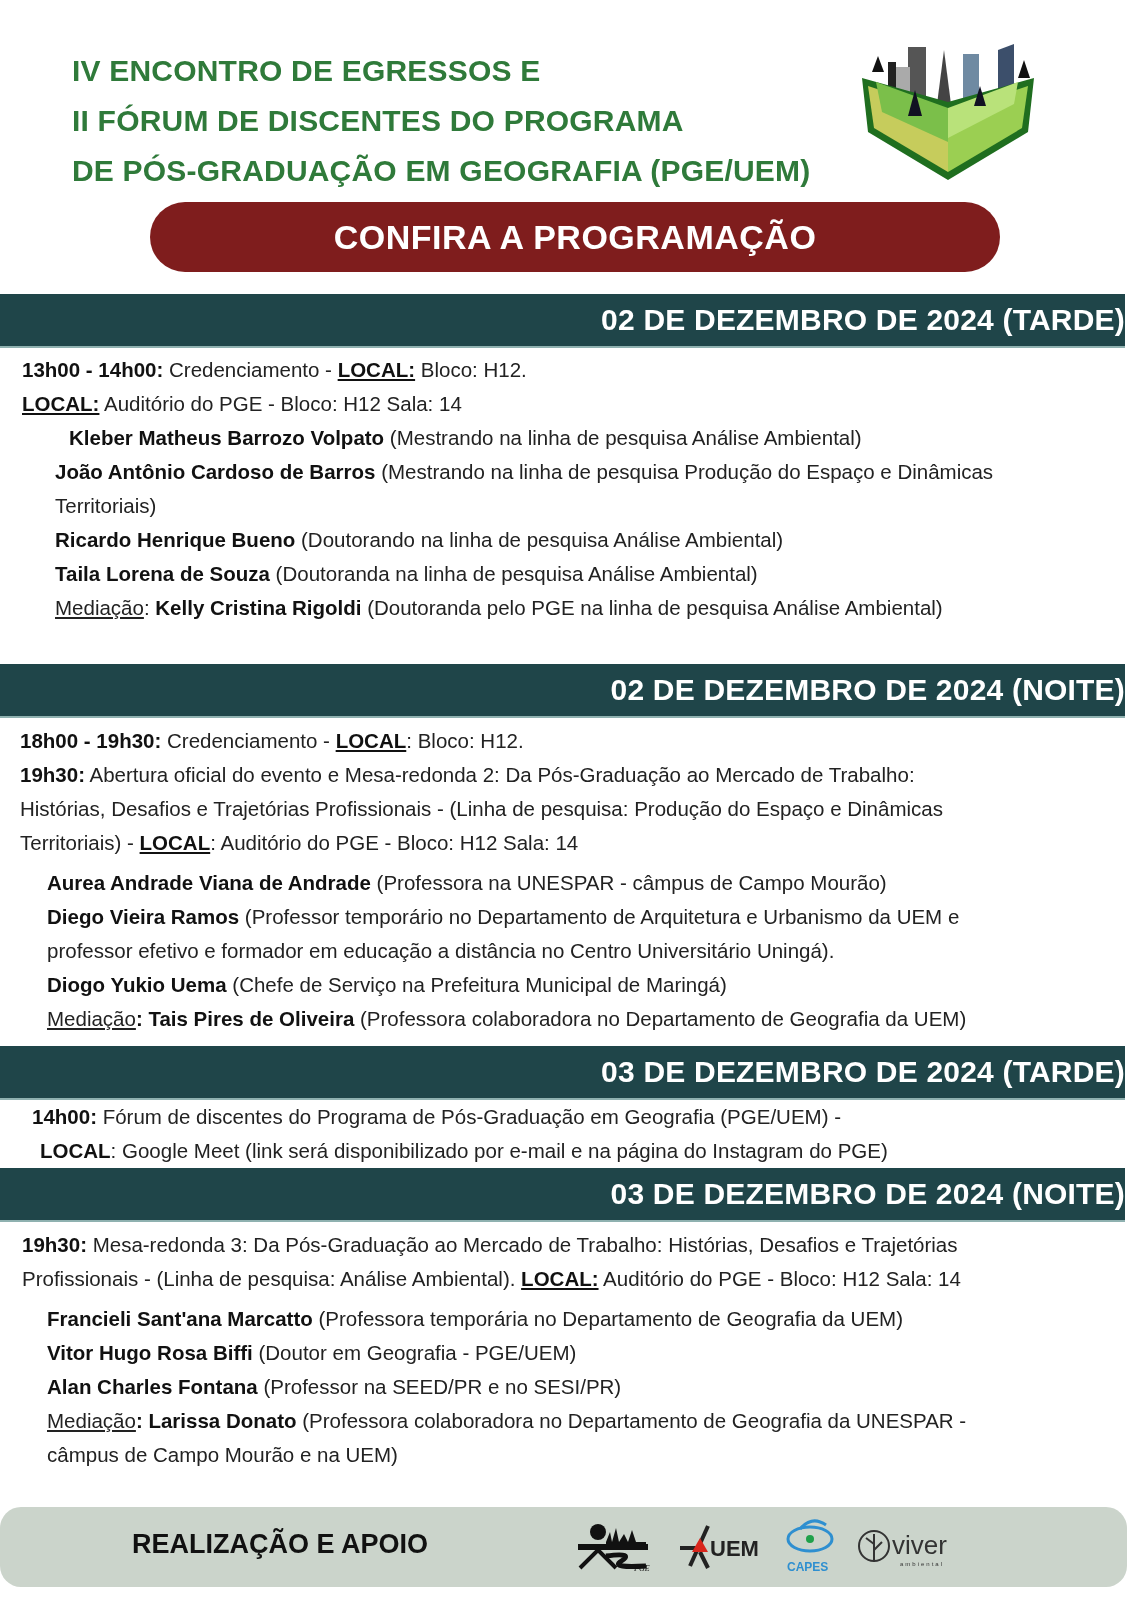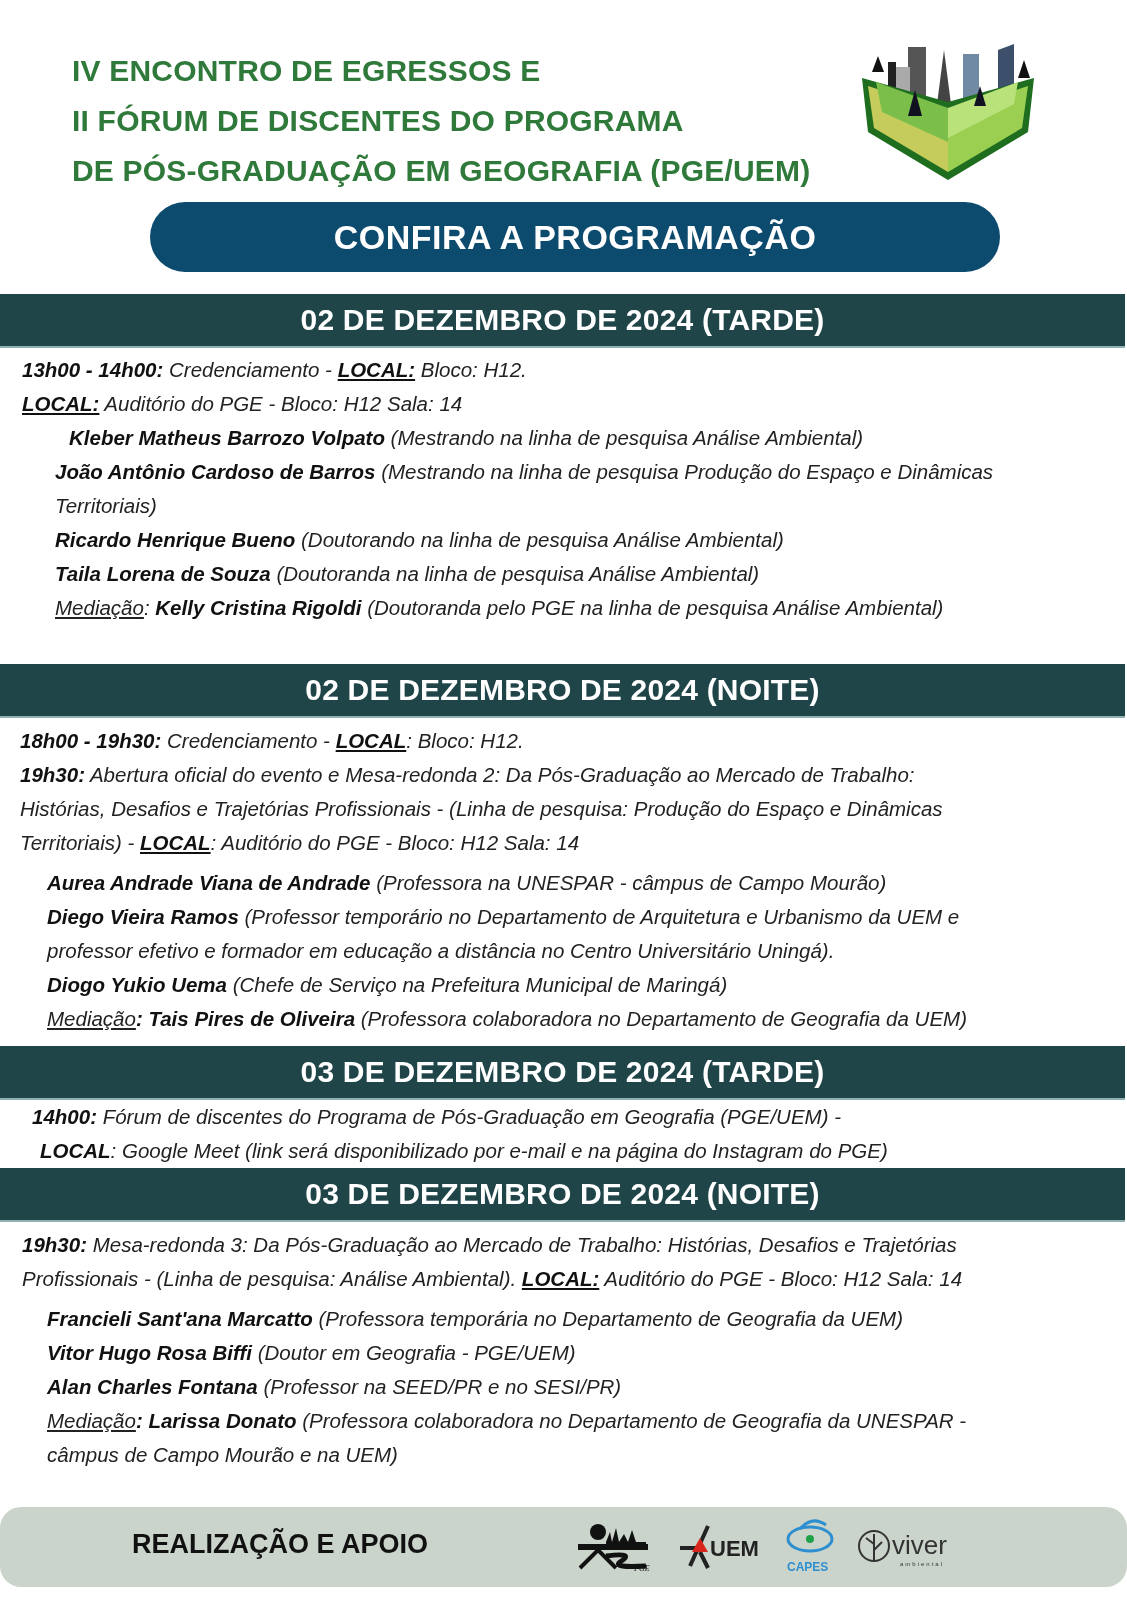--- a/index.html
+++ b/index.html
@@ -4,28 +4,28 @@
 <style>
   * { box-sizing: border-box; margin: 0; padding: 0; }
   html, body { width: 1127px; height: 1600px; background: #ffffff; overflow: hidden; }
   body { position: relative; font-family: "Liberation Sans", "DejaVu Sans", sans-serif; color: #1a1a1a; }
 
   .title-block { position: absolute; left: 72px; top: 46px; width: 780px; }
   .title-line { font-family: "Liberation Sans", sans-serif; font-weight: 700; color: #2f7a3a; font-size: 30px; line-height: 50px; letter-spacing: 0.2px; white-space: nowrap; }
 
   .logo { position: absolute; left: 858px; top: 42px; width: 180px; height: 140px; }
 
-  .pill { position: absolute; left: 150px; top: 202px; width: 850px; height: 70px; background: #0c4a6e; border-radius: 36px; display: flex; align-items: center; justify-content: center; }
+  .pill { position: absolute; left: 150px; top: 202px; width: 850px; height: 70px; background: #7f1d1d; border-radius: 36px; display: flex; align-items: center; justify-content: center; }
   .pill span { color: #ffffff; font-weight: 700; font-size: 34px; letter-spacing: 0.5px; }
 
-  .section-bar { position: absolute; left: 0; width: 1125px; height: 54px; background: #1f4549; border-bottom: 2px solid #8fb1b0; display: flex; align-items: center; justify-content: center; }
+  .section-bar { position: absolute; left: 0; width: 1125px; height: 54px; background: #1f4549; border-bottom: 2px solid #8fb1b0; display: flex; align-items: center; justify-content: flex-end; }
   .section-bar span { color: #ffffff; font-weight: 700; font-size: 30px; letter-spacing: 0.2px; }
 
   .block { position: absolute; left: 0; width: 1127px; }
-  .line { font-size: 20.5px; line-height: 34px; white-space: nowrap; color: #222; font-style: italic; }
+  .line { font-size: 20.5px; line-height: 34px; white-space: nowrap; color: #222; }
   .b { font-weight: 700; color: #111; }
   .u { text-decoration: underline; }
 
   .footer { position: absolute; left: 0; top: 1507px; width: 1127px; height: 80px; background: #cbd4cb; border-radius: 21px; }
   .footer-label { position: absolute; left: 132px; top: 22px; font-weight: 700; font-size: 27px; color: #111; }
   .sponsor { position: absolute; top: 12px; height: 56px; display: flex; align-items: center; }
 </style>
 </head>
 <body>
 

